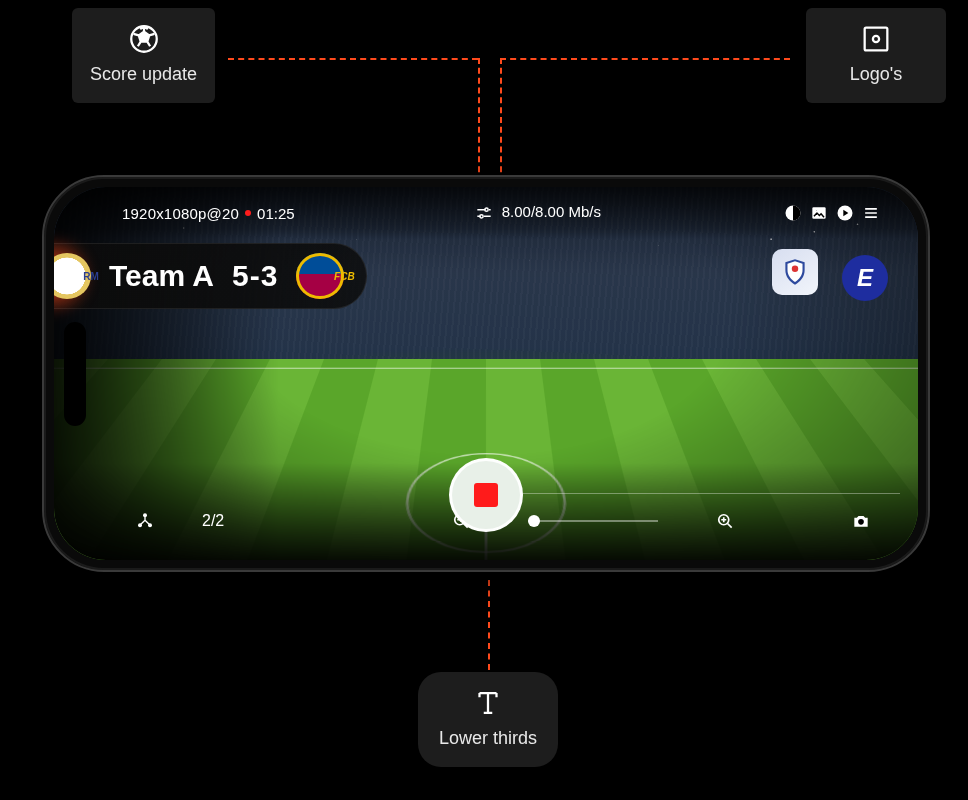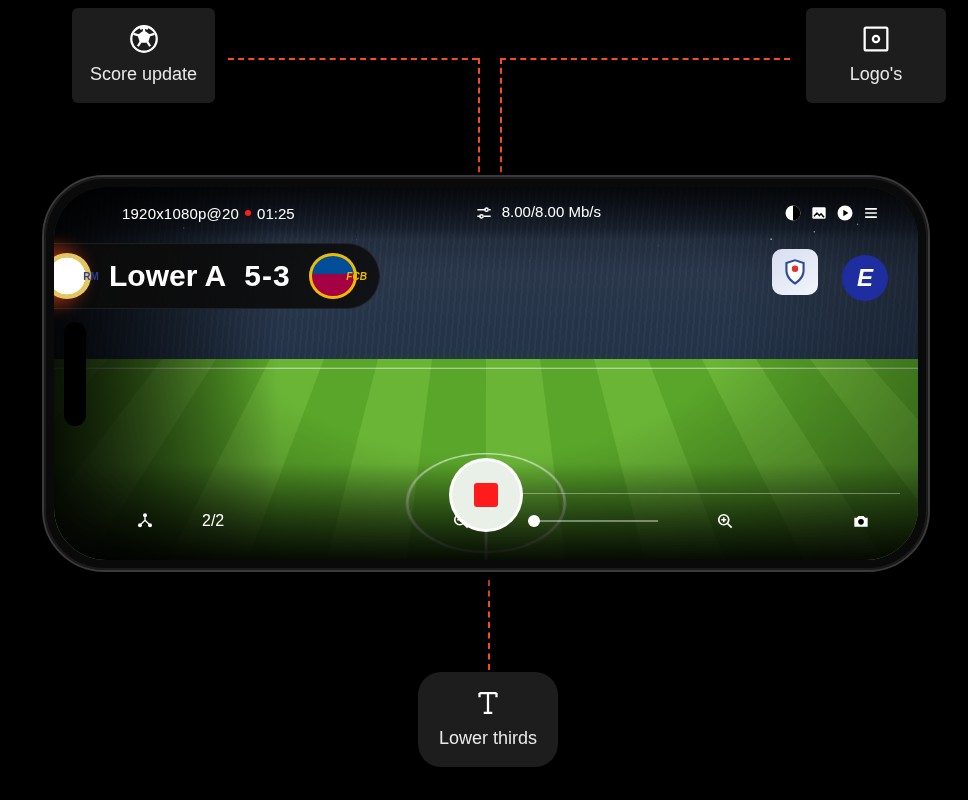--- a/index.html
+++ b/index.html
@@ -242,21 +242,21 @@
         <svg viewBox="0 0 24 24" stroke="#fff" stroke-width="2">
             <path d="M5 7h14M5 12h14M5 17h14"></path>
           </svg>
       </div>
     </div>
 
     <div class="scorebug">
       <div class="crest a">
           <span>RM</span>
         </div>
-      <span>Lower A</span>
+      <span>Team A</span>
       <span class="scoretxt">5-3</span>
       <div class="crest b">
           <span>FCB</span>
         </div>
     </div>
 
     <div id="corner-badge">
       <svg viewBox="0 0 24 28">
           <path d="M12 2l9 3v7c0 7-4 11-9 14-5-3-9-7-9-14V5z" fill="#2e4a9e"></path>
           <path d="M12 4l7 2.3V12c0 5.6-3.2 8.9-7 11.4C8.2 20.9 5 17.6 5 12V6.3z" fill="#fff"></path>

